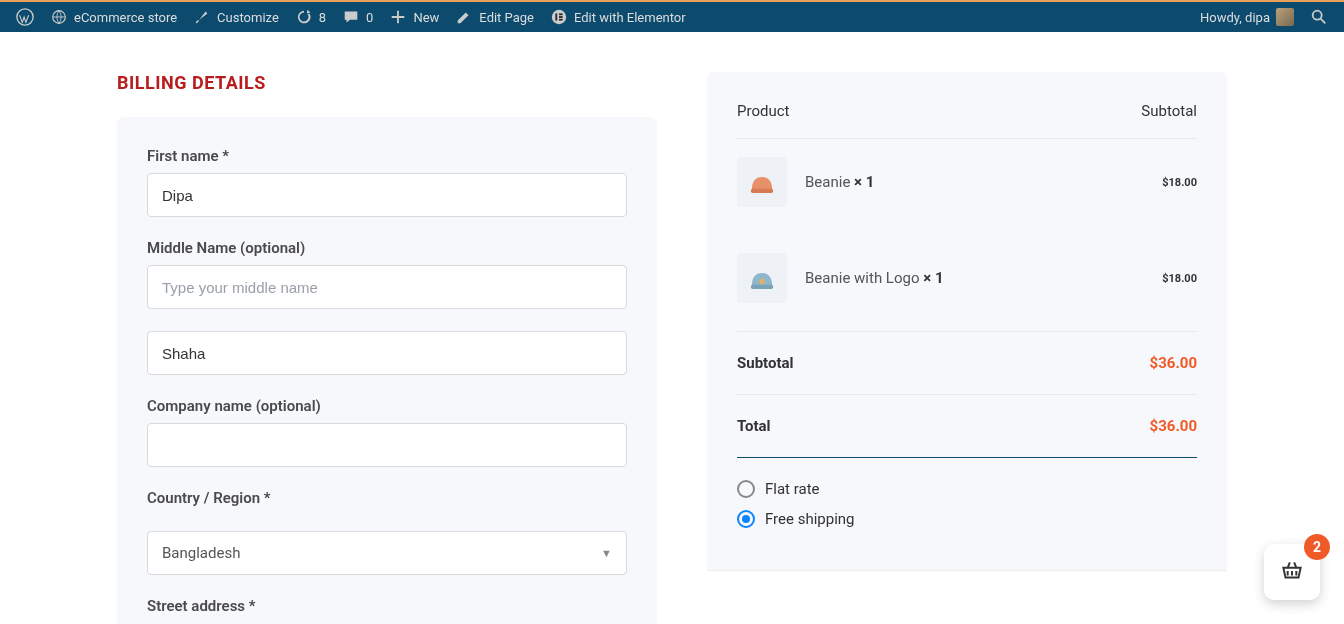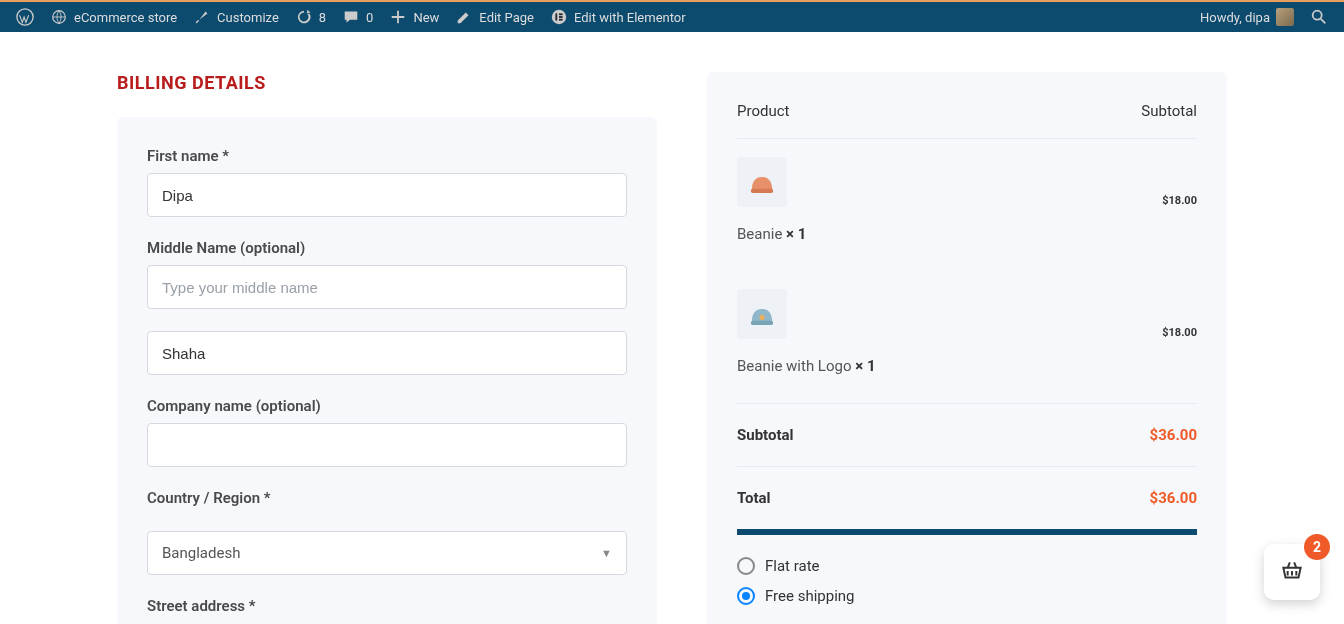--- a/index.html
+++ b/index.html
@@ -25,31 +25,31 @@
 .req { color: #444; }
 .field input, .field .select { width: 100%; height: 44px; border: 1px solid #d6d9de; border-radius: 4px; background: #fff; padding: 0 14px; font-size: 15px; color: #333; }
 .field input::placeholder { color: #9aa0a8; }
 .field .select { display: flex; align-items: center; justify-content: space-between; cursor: pointer; color: #555; margin-top: 24px; }
 .chev { font-size: 11px; color: #888; }
 
 
 .order-header { display: flex; justify-content: space-between; font-weight: 400; color: #333; font-size: 15px; padding-bottom: 18px; }
 .order-row { display: flex; align-items: center; justify-content: space-between; padding: 18px 0; border-top: 1px solid #e6e9ee; }
 .order-row:first-of-type { border-top: 1px solid #e6e9ee; }
-.prod-left { display: flex; align-items: flex-start; gap: 18px; flex-direction: column; }
+.prod-left { display: flex; align-items: center; gap: 18px; }
 .thumb { width: 50px; height: 50px; background: #eef1f5; border-radius: 4px; display:flex; align-items:center; justify-content:center; position: relative;}
 .thumb svg { width: 34px; height: 34px; }
 .prod-name { color: #555; font-size: 15px; }
 .qty { color: #333; font-weight: 700; }
 .price { font-weight: 700; color: #333; font-size: 11px; margin-left: 12px; }
 
 .summary-line { display: flex; justify-content: space-between; padding: 22px 0; border-top: 1px solid #e6e9ee; font-weight: 700; color: #333; font-size: 15px; }
 .orange { color: #f05a28; }
 
-.ship-opts { border-top: 6px solid #0c4a6e; padding-top: 22px; }
+.ship-opts { border-top: 1px solid #0c4a6e; padding-top: 22px; }
 .ship-opt { display: flex; align-items: center; gap: 10px; margin-bottom: 12px; cursor: pointer; }
 .radio { width: 18px; height: 18px; border-radius: 50%; border: 2px solid #888; display: inline-flex; align-items:center; justify-content:center; }
 .radio.sel { border-color: #0a84ff; }
 .radio.sel::after { content:''; width: 8px; height: 8px; background:#0a84ff; border-radius:50%; }
 .ship-label { font-size: 15px; color: #333; }
 
 
 .float-cart { position: fixed; right: 24px; bottom: 24px; width: 56px; height: 56px; background:#fff; border-radius:10px; box-shadow:0 4px 12px rgba(0,0,0,0.18); display:flex; align-items:center; justify-content:center; cursor:pointer; }
 .float-badge { position:absolute; top:-10px; right:-10px; width:26px; height:26px; background:#f05a28; color:#fff; border-radius:50%; display:flex; align-items:center; justify-content:center; font-size:14px; font-weight:700; }
 

